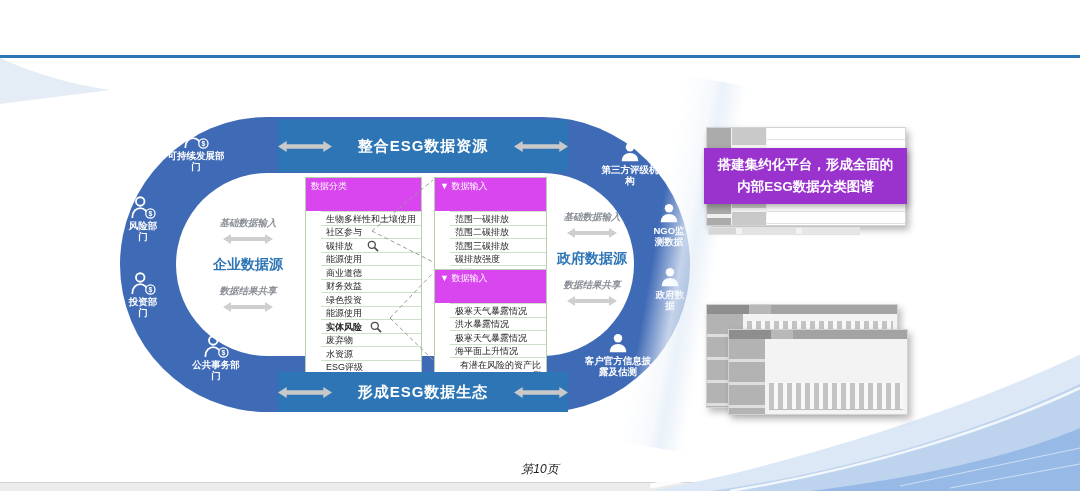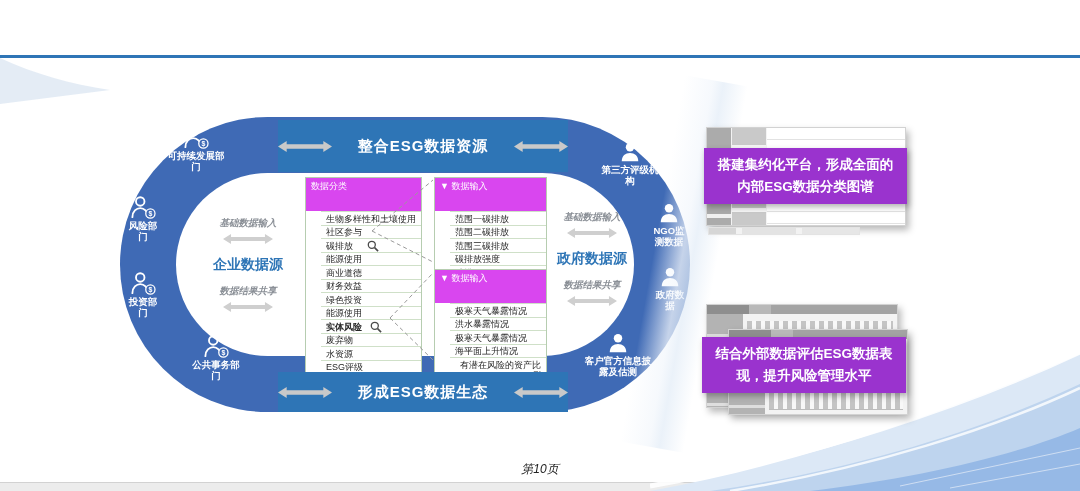--- a/index.html
+++ b/index.html
@@ -312,23 +312,20 @@
   <div class="shot" style="left:706px;top:304px;width:190px;height:102px;">
     <div class="shothead"></div>
     <div class="lcol"></div>
     <div class="bars" style="top:16px;"></div>
   </div>
   <div class="shot" style="left:728px;top:329px;width:178px;height:84px;">
     <div class="shothead"></div>
     <div class="lcol"></div>
     <div class="bars" style="bottom:4px;"></div>
   </div>
-  <div class="pbanner" style="left:702px;top:337px;width:204px;height:56px;">
-    <span>结合外部数据评估ESG数据表现，提升风险管理水平</span>
-  </div>
 
   <svg class="br-swoosh" width="430" height="155" viewBox="0 0 430 155">
     <path d="M0 155 C150 128 300 75 430 18 L430 155 Z" fill="#dce8f6"></path>
     <path d="M60 155 C200 135 330 95 430 48 L430 155 Z" fill="#bed4ee"></path>
     <path d="M160 155 C270 142 370 118 430 92 L430 155 Z" fill="#96b9e6"></path>
     <path d="M0 150 C160 122 315 70 430 16" stroke="#ffffff" stroke-width="5" fill="none" opacity="0.9"></path>
     <path d="M80 155 C220 132 345 92 430 52" stroke="#ffffff" stroke-width="2.5" fill="none" opacity="0.8"></path>
     <line x1="250" y1="150" x2="430" y2="112" stroke="#cfdef2" stroke-width="1"></line>
     <line x1="300" y1="152" x2="430" y2="128" stroke="#cfdef2" stroke-width="1"></line>
   </svg>

